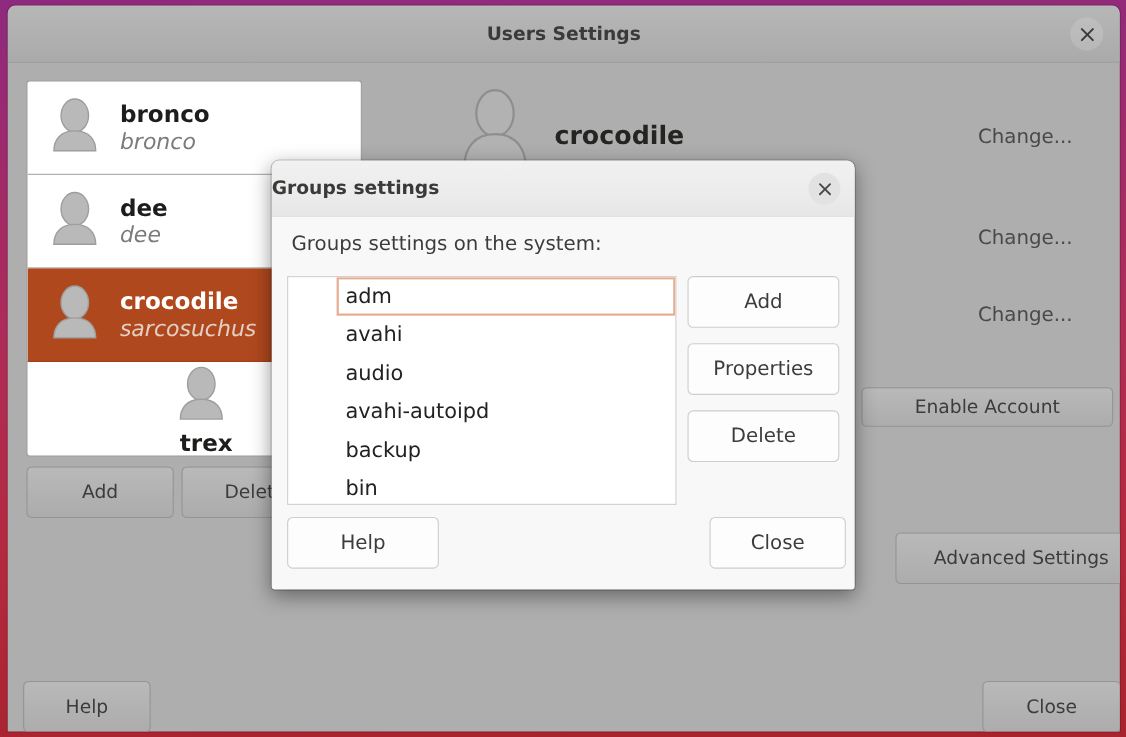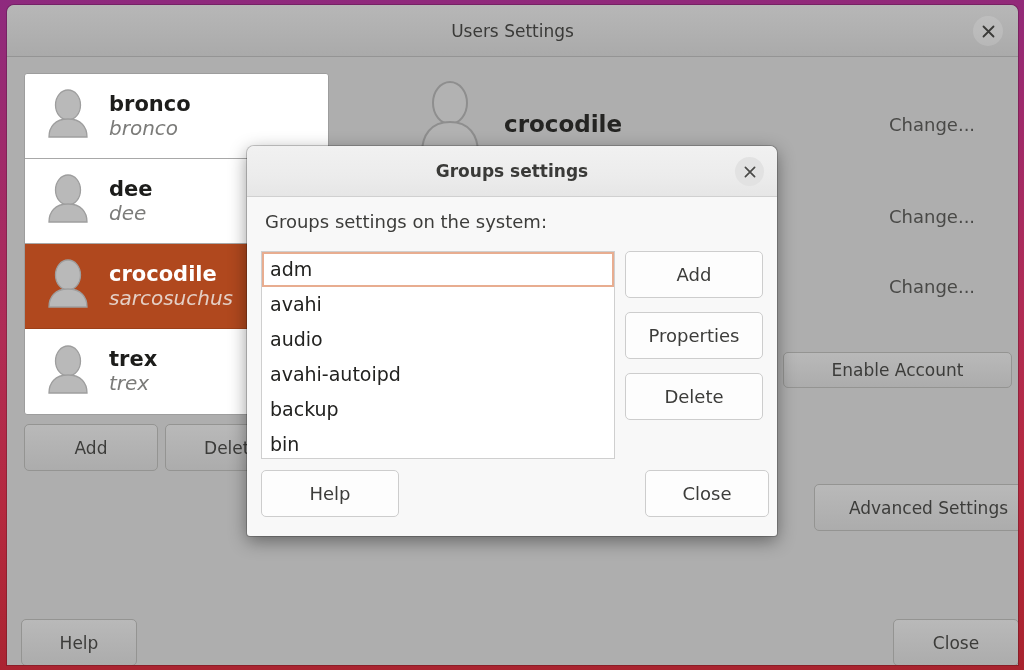--- a/index.html
+++ b/index.html
@@ -32,21 +32,21 @@
     height: 52px;
     background: linear-gradient(180deg, #b7b7b7 0%, #b0b0b0 55%, #aaaaaa 100%);
     border-bottom: 1px solid #949494;
     border-radius: 7px 7px 0 0;
   }
   #main-title {
     position: absolute;
     left: 0; right: 0; top: 16px;
     text-align: center;
     font-size: 17px;
-    font-weight: normal;
+    font-weight: bold;
     color: #3a3a38;
   }
   .win-close {
     position: absolute;
     width: 30px; height: 30px;
     border-radius: 50%;
     background: rgba(255,255,255,0.14);
     border: none;
     cursor: pointer;
     display: flex; align-items: center; justify-content: center;
@@ -65,21 +65,21 @@
     overflow: hidden;
   }
   .user-row {
     height: 85px;
     display: flex;
     align-items: center;
     padding-left: 12px;
     border-bottom: 1px solid #a8a8a8;
     cursor: pointer;
   }
-  .user-row:last-child { border-bottom: none; }
+  .user-row:last-child { border-bottom: none; flex-direction: column; }
   .user-row.selected { background: #b0481e; border-bottom-color: #9d4019; }
   .user-avatar { width: 62px; height: 62px; flex: 0 0 62px; }
   .user-text { margin-left: 10px; line-height: 1.18; }
   .user-name { font-size: 21px; font-weight: bold; color: #1d1d1b; }
   .user-real { font-size: 20px; font-style: italic; color: #7b7b79; }
   .user-row.selected .user-name { color: #ffffff; }
   .user-row.selected .user-real { color: #e4cfc5; text-align: right; }
 
   
   .btn {
@@ -138,38 +138,39 @@
   }
   #dialog-titlebar {
     position: relative;
     height: 51px;
     background: linear-gradient(180deg, #f1f1f1 0%, #ececec 60%, #e6e6e6 100%);
     border-bottom: 1px solid #d0d0d0;
     border-radius: 7px 7px 0 0;
   }
   #dialog-title {
     position: absolute; left: 0; right: 0; top: 15px;
-    text-align: center; font-size: 17px; font-weight: bold; color: #3a3a38;
+    text-align: left; font-size: 17px; font-weight: bold; color: #3a3a38;
   }
   #dialog-close {
     position: absolute; right: 13px; top: 11px;
     width: 29px; height: 29px; border-radius: 50%;
     background: #e2e2e2; border: none; cursor: pointer;
     display: flex; align-items: center; justify-content: center;
   }
   #dialog-label {
     position: absolute; left: 18px; top: 65px;
     font-size: 18px; color: #3c3c3a;
   }
   #group-list {
     position: absolute; left: 14px; top: 105px;
     width: 354px; height: 208px;
     background: #ffffff;
     border: 1px solid #cfcfcf;
     overflow: hidden;
+    padding-left: 44px;
   }
   .group-item {
     height: 35px;
     line-height: 35px;
     padding-left: 8px;
     font-size: 19px;
     color: #222220;
     cursor: pointer;
   }
   .group-item.focused {

